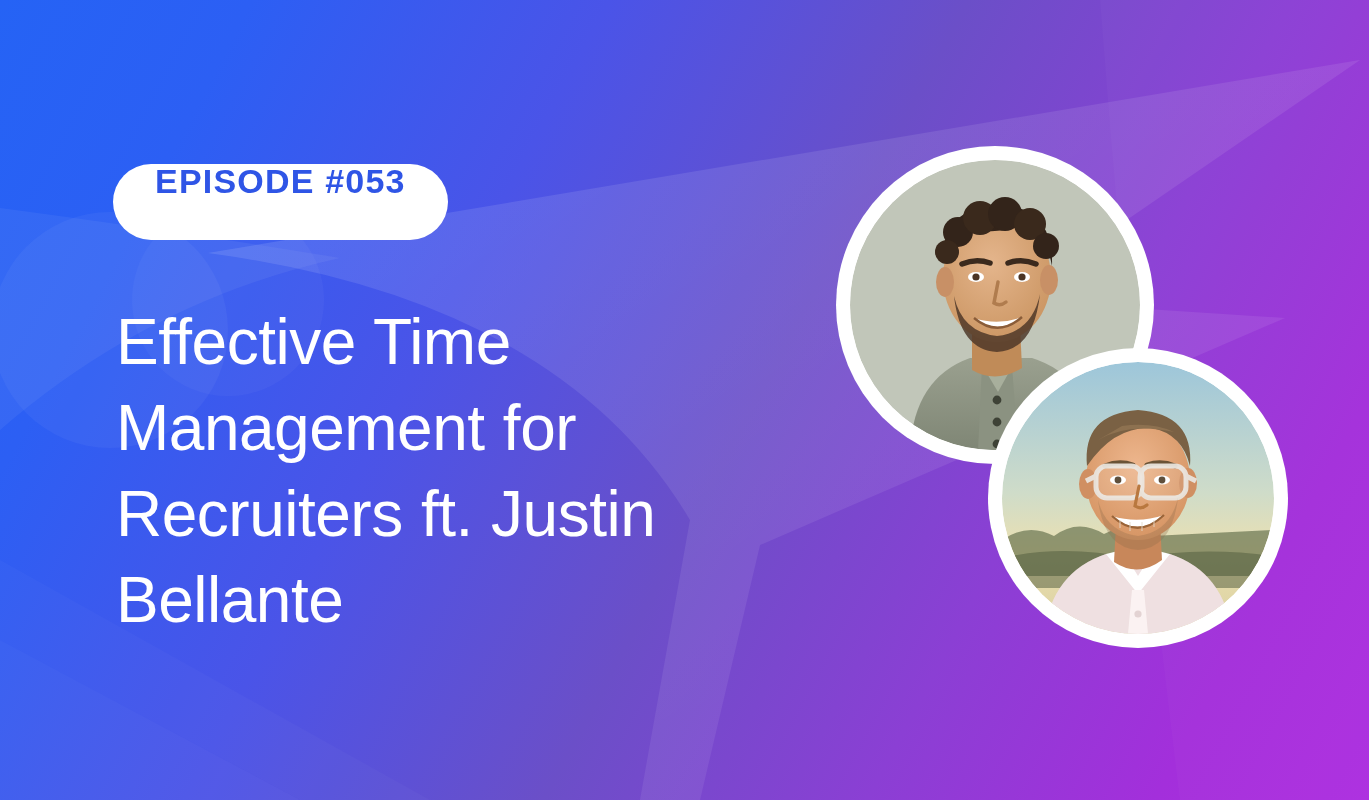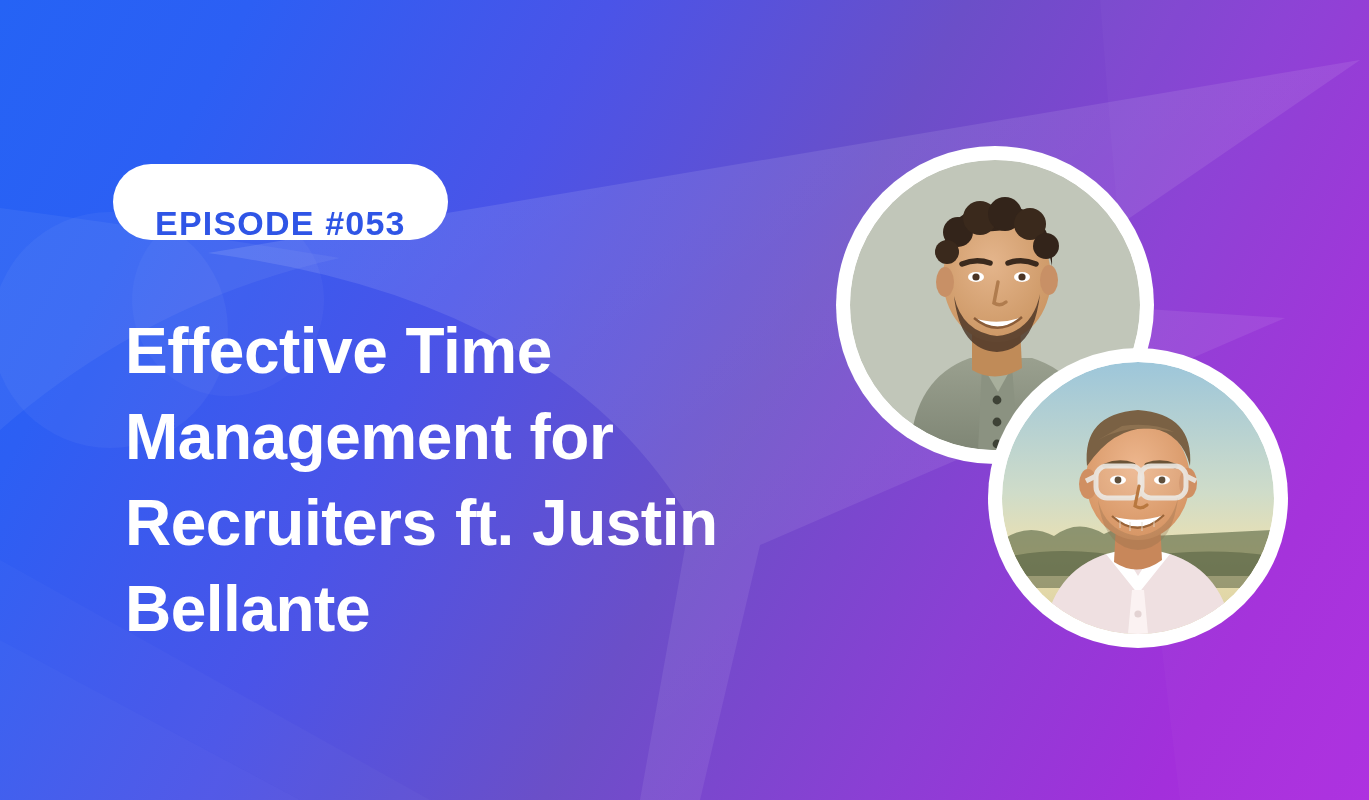--- a/index.html
+++ b/index.html
@@ -53,21 +53,21 @@
   }
 
   .episode-badge {
     position: absolute;
     left: 0;
     top: 164px;
     height: 76px;
     min-width: 334px;
     box-sizing: border-box;
     display: inline-flex;
-    align-items: flex-end;
+    align-items: flex-start;
     justify-content: center;
     padding: 0 42px;
     background: #ffffff;
     border-radius: 40px;
     letter-spacing: 0.5px;
   }
   .episode-badge-text {
     font-family: "Liberation Sans", sans-serif;
     font-size: 34px;
     font-weight: bold;
@@ -75,24 +75,24 @@
     letter-spacing: 1.2px;
     white-space: nowrap;
     line-height: 1;
   }
 
   .episode-title {
     position: absolute;
     left: 0;
     top: 296px;
     width: 640px;
-    margin: 12px;
+    margin: 3px;
     font-family: "Liberation Sans", sans-serif;
     font-size: 64px;
-    font-weight: bold;
+    font-weight: normal;
     line-height: 86px;
     color: #ffffff;
     letter-spacing: -0.5px;
     word-spacing: 1px;
   }
 
   
   .guests {
     position: absolute;
     left: 0;

